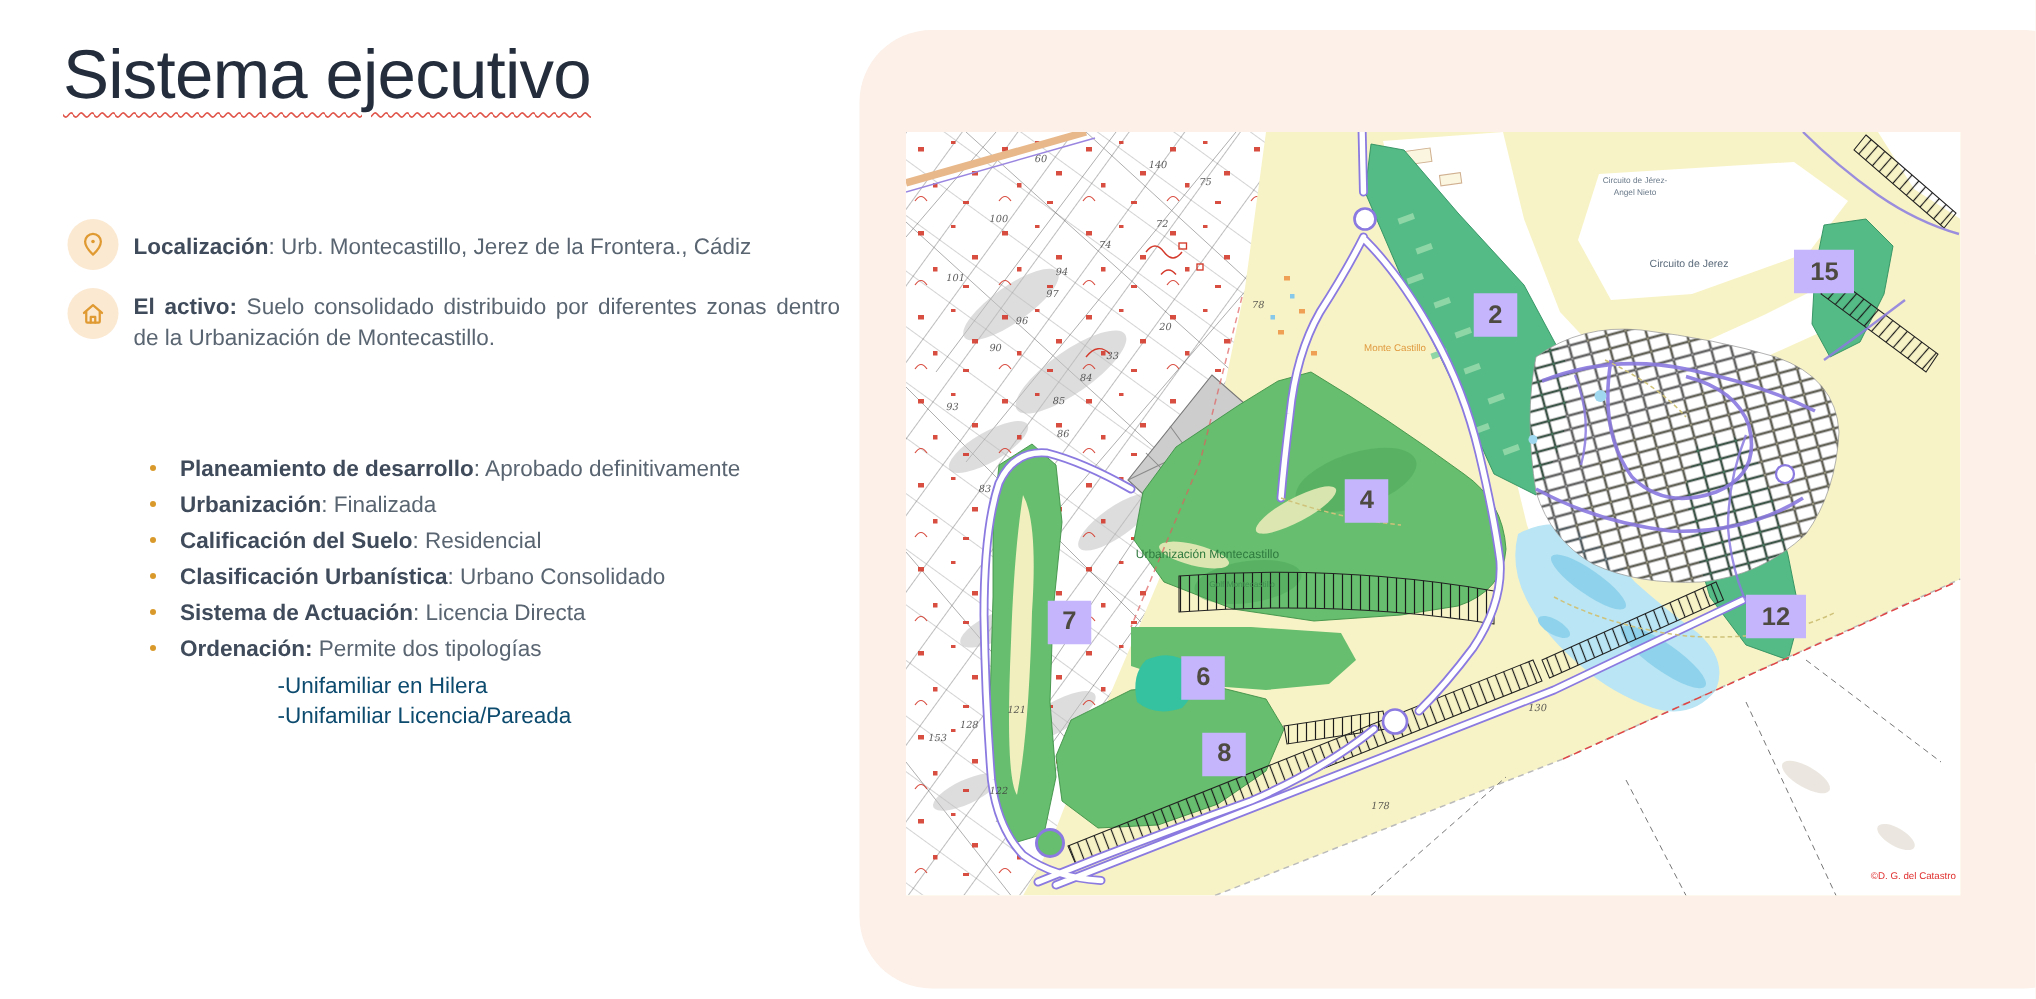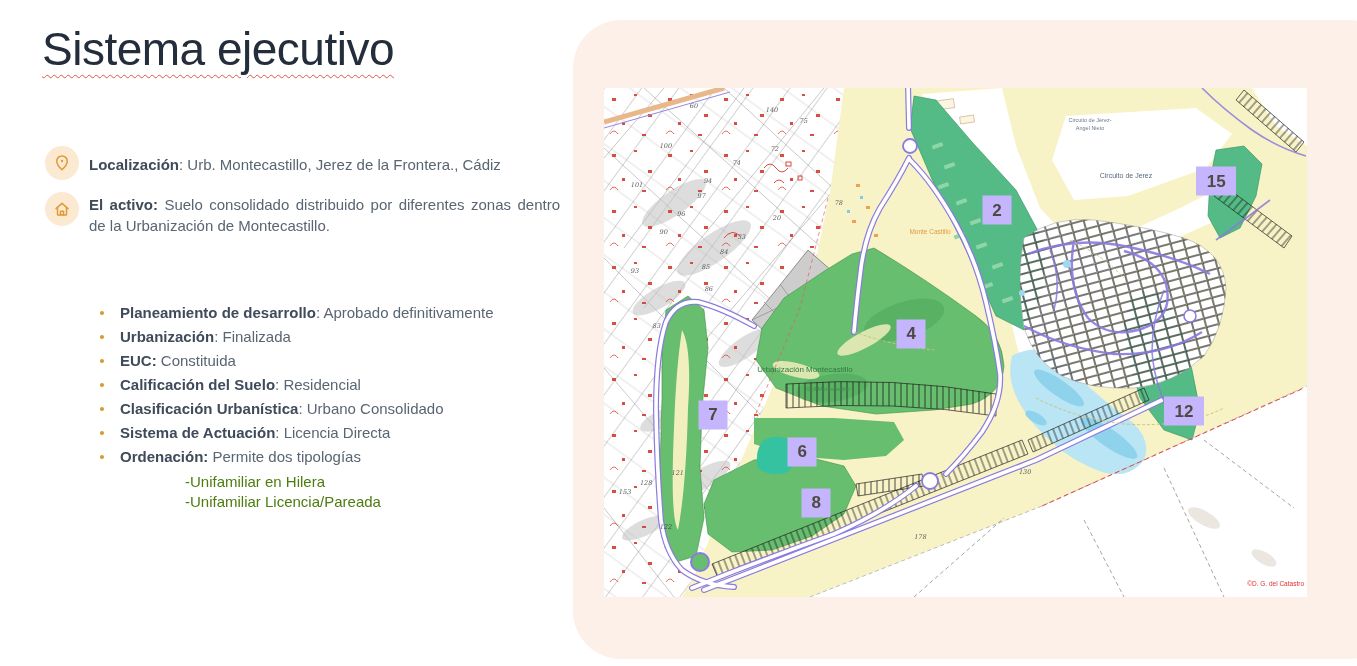--- a/index.html
+++ b/index.html
@@ -22,21 +22,21 @@
     flex:0 0 34px;width:34px;height:34px;border-radius:50%;
     background:#FBE9D2;display:flex;align-items:center;justify-content:center;margin-right:10px;
   }
   .rowtext{width:478px;padding-top:8px;line-height:21px;}
   .rowtext.justify{text-align:justify;padding-top:2px;}
   b.lbl{color:#3F4A5A;font-weight:700;}
   .para2{margin-top:5px;}
   .bullets{position:absolute;left:100px;top:304px;width:462px;list-style:none;margin:0;padding:0;}
   .bullets li{margin-bottom:6px;font-size:15px;line-height:18px;color:#5A6572;}
   .dot{display:inline-block;width:4px;height:4px;border-radius:50%;background:#D99A2B;vertical-align:3px;margin-right:16px;}
-  .subline{margin-left:85px;line-height:20px;color:#4d7c0f;font-size:15px;}
+  .subline{margin-left:85px;line-height:20px;color:#0c4a6e;font-size:15px;}
   
   .panel{
     position:absolute;left:573px;top:20px;right:-40px;bottom:7px;
     background:#FCF0E8;border-radius:48px;
   }
   .map{
     position:absolute;left:31px;top:68px;width:703px;height:509px;
     background:#ffffff;
   }
   .map svg{position:absolute;inset:0;display:block;}
@@ -78,21 +78,20 @@
     </span>
     <div class="rowtext justify">
       <div><b class="lbl">El activo:</b><span> Suelo consolidado distribuido por diferentes zonas dentro de la Urbanización de Montecastillo.</span></div>
     </div>
   </div>
 </div>
 
 <ul class="bullets">
   <li><span class="dot"></span><b class="lbl">Planeamiento de desarrollo</b><span>: Aprobado definitivamente</span></li>
   <li><span class="dot"></span><b class="lbl">Urbanización</b><span>: Finalizada</span></li>
-  <li><span class="dot"></span><b class="lbl">EUC:</b><span> Constituida</span></li>
   <li><span class="dot"></span><b class="lbl">Calificación del Suelo</b><span>: Residencial</span></li>
   <li><span class="dot"></span><b class="lbl">Clasificación Urbanística</b><span>: Urbano Consolidado</span></li>
   <li><span class="dot"></span><b class="lbl">Sistema de Actuación</b><span>: Licencia Directa</span></li>
   <li><span class="dot"></span><b class="lbl">Ordenación:</b><span> Permite dos tipologías</span></li>
   <div class="subline">-Unifamiliar en Hilera</div>
   <div class="subline">-Unifamiliar Licencia/Pareada</div>
 </ul>
 
 <aside class="panel">
   <div class="map">

